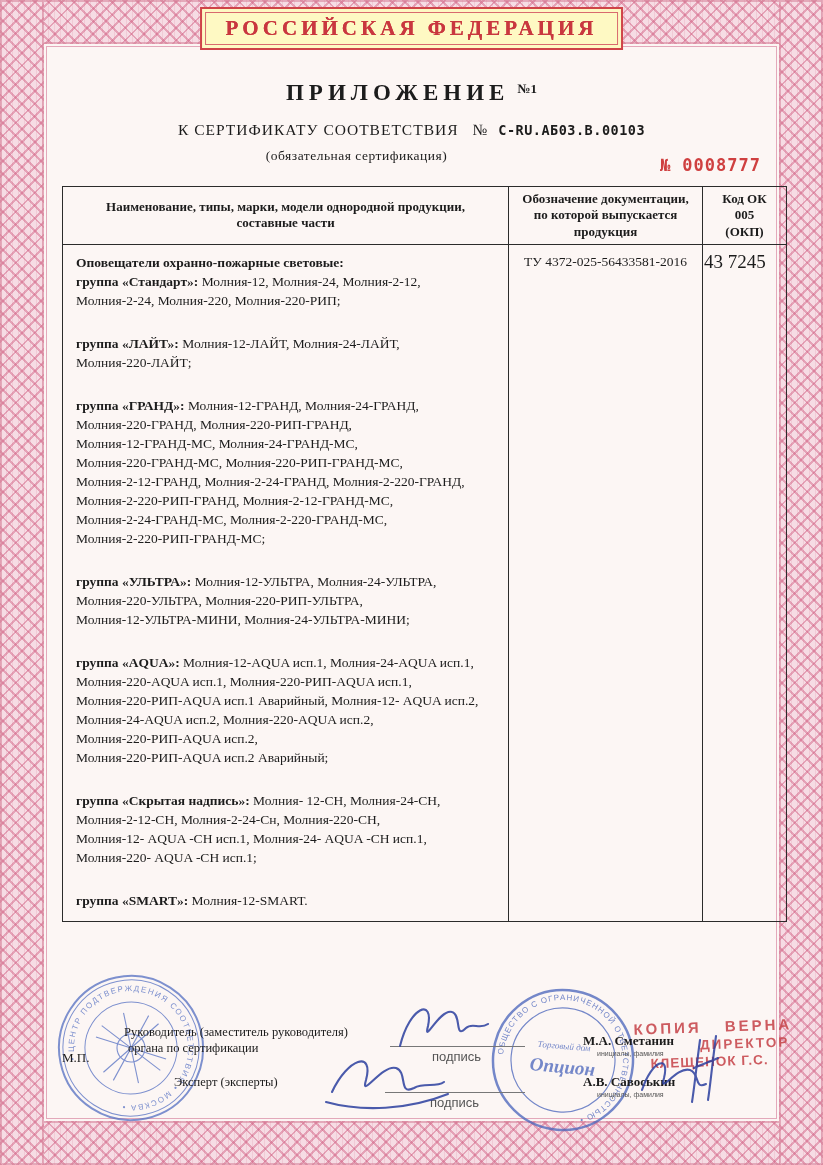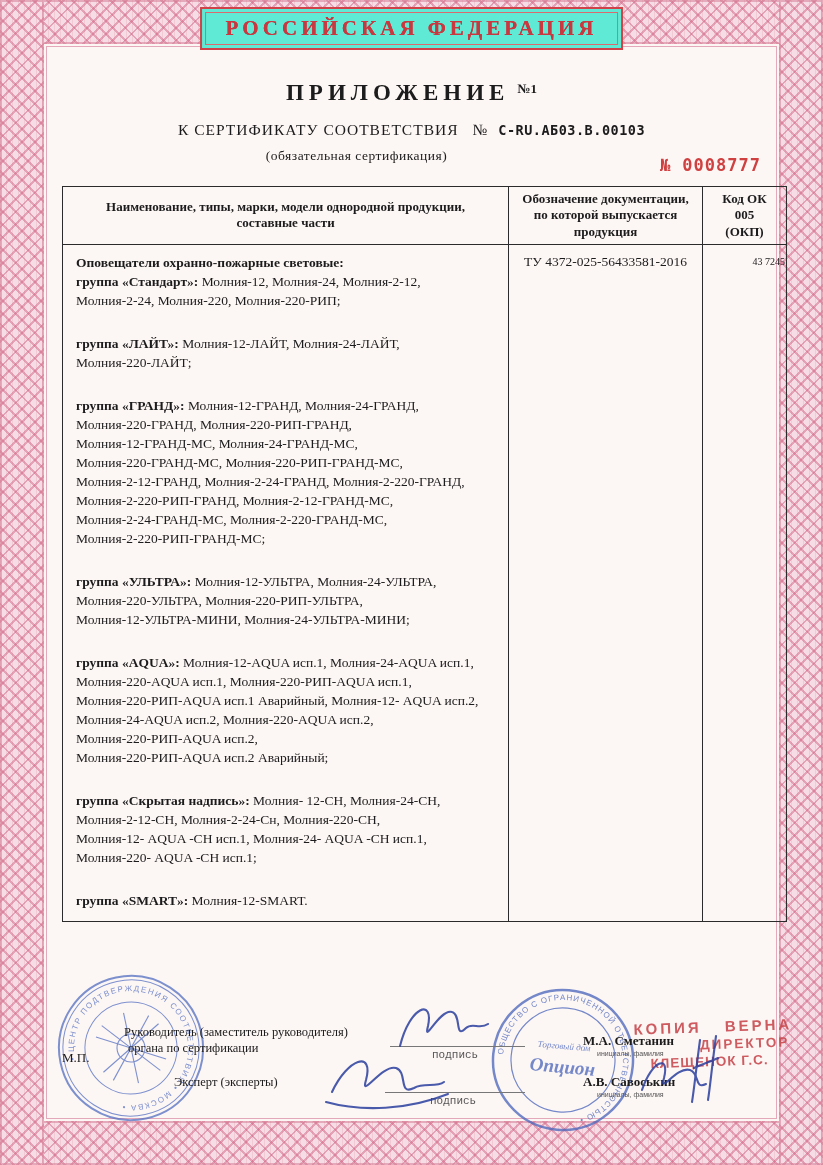--- a/index.html
+++ b/index.html
@@ -20,21 +20,21 @@
   }
   .lace-top{top:0;left:0;right:0;height:44px;}
   .lace-bottom{bottom:0;left:0;right:0;height:44px;}
   .lace-left{top:0;bottom:0;left:0;width:44px;}
   .lace-right{top:0;bottom:0;right:0;width:44px;}
   .inner-frame{position:absolute;inset:46px;border:1px solid #e3a8ba;pointer-events:none;}
 
   
   .banner{
     position:absolute;top:7px;left:50%;transform:translateX(-50%);
-    background:#5eead4;border:2px solid #cf4348;padding:7px 24px;z-index:5;
+    background:#fef9c3;border:2px solid #cf4348;padding:7px 24px;z-index:5;
   }
   .banner::before{content:"";position:absolute;inset:3px;border:1px solid #d96a6e;pointer-events:none;}
   .banner-text{
     font-weight:bold;font-size:21px;letter-spacing:4px;color:#c9373f;
     text-shadow:0 0 .4px #c9373f;white-space:nowrap;
   }
   .title-row{position:absolute;top:80px;left:0;right:0;text-align:center;}
   .title{font-size:23px;font-weight:bold;letter-spacing:5px;}
   .title-no{font-size:13px;font-weight:bold;vertical-align:7px;margin-left:8px;letter-spacing:0;}
   .subtitle-row{position:absolute;top:121px;left:0;right:0;text-align:center;font-size:15.5px;letter-spacing:1px;}
@@ -53,37 +53,37 @@
     border-collapse:collapse;table-layout:fixed;background:transparent;
   }
   table.products th, table.products td{border:1px solid #2b2b2b;}
   table.products th{
     font-size:13px;font-weight:bold;text-align:center;vertical-align:middle;
     padding:4px 6px;line-height:1.25;white-space:pre-line;
   }
   table.products td{vertical-align:top;font-size:13.5px;line-height:19px;}
   .cell-product{min-height:645px;padding:7px 10px 10px 12px;border-radius:14px;}
   .cell-doc{padding-top:6px;text-align:center;font-size:13.5px;}
-  .cell-okp{padding-top:6px;text-align:right;font-size:10px;margin-left:20px;}
+  .cell-okp{padding-top:6px;text-align:left;font-size:19px;}
   .intro{margin:0;font-weight:bold;}
   .group{margin:0;}
   .group.gap{margin-top:24px;}
   .group b{font-weight:bold;}
   .group .items{white-space:pre-line;}
 
   
   .abs{position:absolute;}
   .mp{left:62px;top:1050px;font-size:13px;}
   .role1{left:124px;top:1025px;font-size:12.5px;}
   .role2{left:128px;top:1041px;font-size:12.5px;}
   .expert-role{left:174px;top:1075px;font-size:12.5px;}
   .sig-line{border-bottom:1px solid #777;height:0;}
   .sig-line1{left:390px;top:1046px;width:135px;}
   .sig-line2{left:385px;top:1092px;width:140px;}
-  .sig-cap{font-size:11px;color:#555;font-family:Liberation Mono, monospace;}
+  .sig-cap{font-size:13px;color:#555;font-family:Liberation Sans, sans-serif;}
   .sig-cap1{left:432px;top:1049px;}
   .sig-cap2{left:430px;top:1095px;}
   .name{font-size:13px;font-weight:bold;}
   .name1{left:583px;top:1033px;}
   .name2{left:583px;top:1074px;}
   .name-cap{font-size:7px;color:#555;font-family:"Liberation Sans",sans-serif;}
   .name-cap1{left:597px;top:1050px;}
   .name-cap2{left:597px;top:1091px;}
 
   .copy-stamp{

